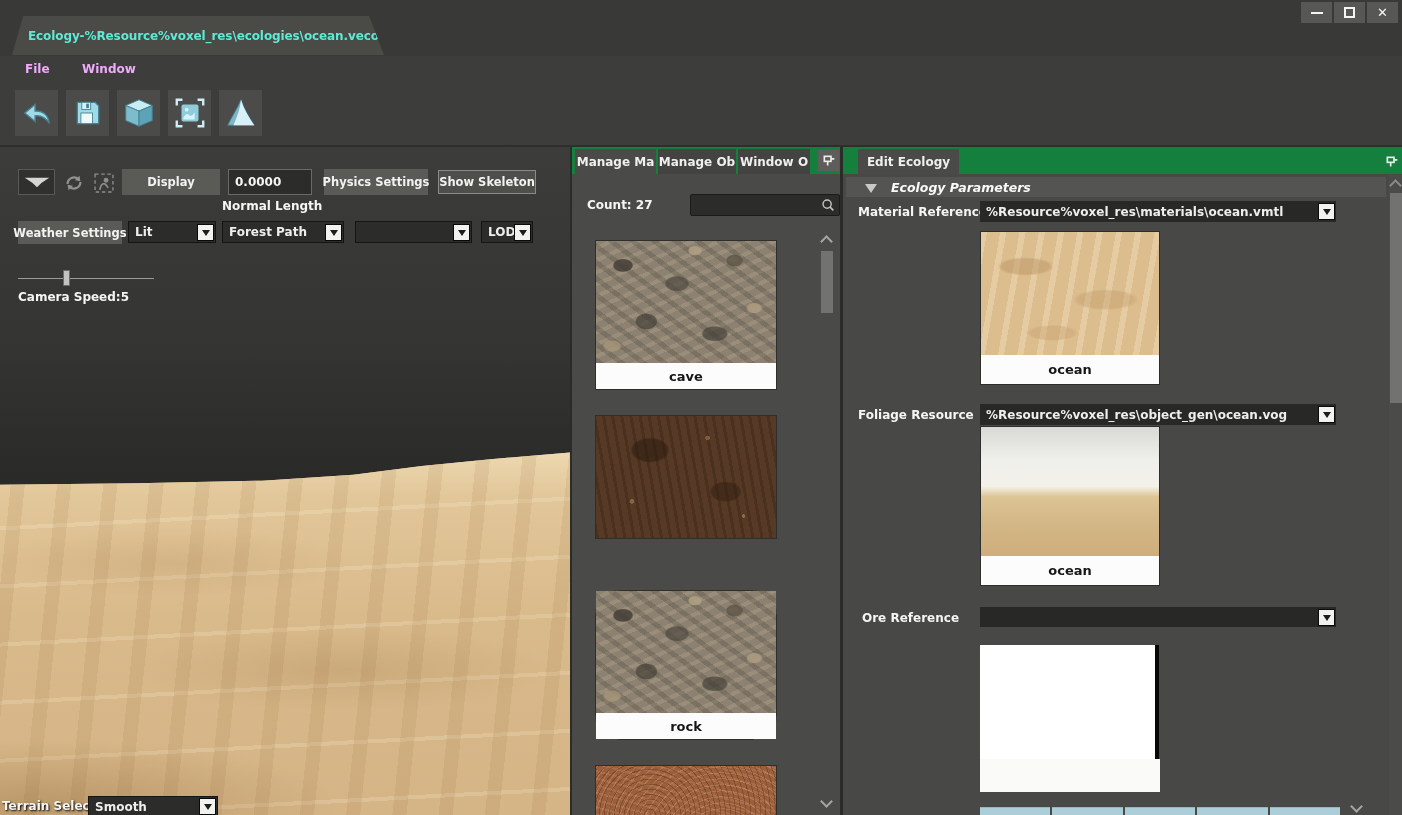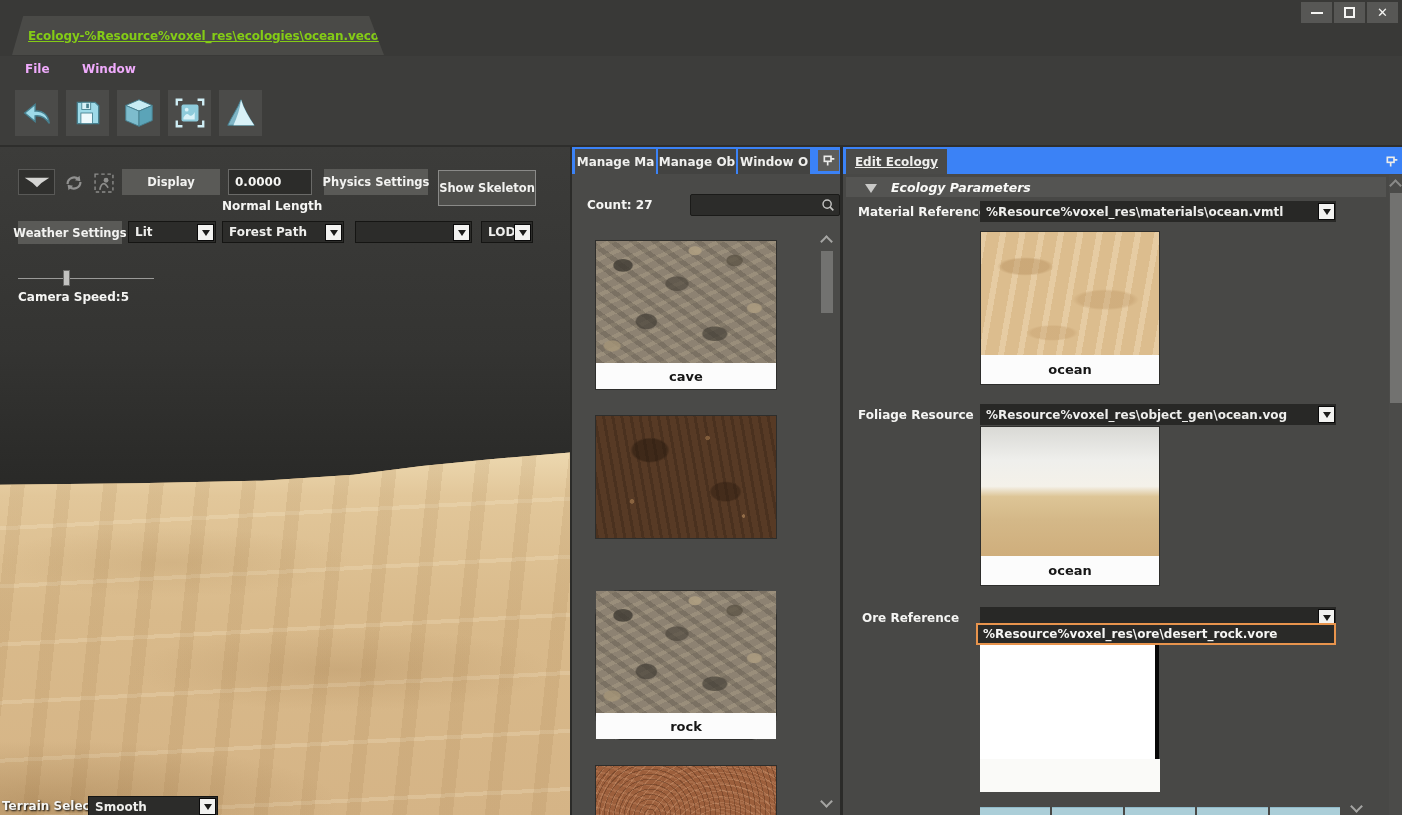--- a/index.html
+++ b/index.html
@@ -6,21 +6,21 @@
   body { font-family:"DejaVu Sans", sans-serif; background:#222; }
   .app { position:relative; width:1402px; height:815px; overflow:hidden;
          background:#3d3d3b; font-weight:bold; color:#f0f0ef; }
   .abs { position:absolute; }
 
   
   .titlebar { position:absolute; top:0; left:0; width:1402px; height:56px; background:#39393six; background:#393937; }
   .doc-tab { position:absolute; top:16px; left:12px; width:372px; height:39px;
              background:#4a4a47; clip-path:polygon(3% 0, 96% 0, 100% 100%, 0 100%);
              display:flex; align-items:center; padding-left:16px; }
-  .doc-tab-title { font-size:12px; color:#84cc16; letter-spacing:-0.1px; white-space:nowrap;text-decoration:underline; }
+  .doc-tab-title { font-size:12px; color:#5eead4; letter-spacing:-0.1px; white-space:nowrap; }
   .doc-tab-close { margin-left:12px; color:#cfcfcd; font-size:13px; font-weight:normal; cursor:pointer; }
   .win-controls { position:absolute; top:2px; right:4px; display:flex; gap:2px; }
   .win-btn { width:31px; height:21px; background:#575755; display:flex; align-items:center; justify-content:center; }
   .glyph-min { width:12px; height:2px; background:#f5f5f3; }
   .glyph-max { width:11px; height:11px; border:2px solid #f5f5f3; }
   .glyph-close { color:#f5f5f3; font-size:13px; }
 
   
   .menubar { position:absolute; top:58px; left:0; width:100%; height:26px; }
   .menu-item { position:absolute; top:4px; font-size:12px; color:#f0abfc; cursor:default; }
@@ -97,21 +97,21 @@
       radial-gradient(54px 17px at 70% 55%, rgba(184,144,94,.32) 0 50%, transparent 62%),
       radial-gradient(42px 13px at 40% 82%, rgba(190,150,100,.32) 0 50%, transparent 62%),
       repeating-linear-gradient(100deg, rgba(255,241,216,.28) 0 6px, transparent 6px 19px); }
   .tex-beach { background:linear-gradient(180deg,#d9d9d5 0%, #efefec 26%, #f4f1e9 46%,
       #ddc596 54%, #d4b888 72%, #cfae7c 100%); }
 
   
   .tab { position:absolute; top:2px; height:25px; display:flex; align-items:center; justify-content:center;
          font-size:12px; color:#efefed; background:#434341; cursor:pointer; }
   .tab.active { background:#4a4a48; }
-  .tabrow { position:absolute; top:0; left:0; right:0; height:27px; background:#3b82f6; }
+  .tabrow { position:absolute; top:0; left:0; right:0; height:27px; background:#15803d; }
   .pin-btn { position:absolute; width:21px; height:21px; background:#5d5d5b; display:flex;
              align-items:center; justify-content:center; cursor:pointer; }
 
   
   .sb-thumb { background:#727270; }
   .sb-track { background:#4b4b49; }
 
   .section-hdr { position:absolute; background:#545452; display:flex; align-items:center;
                  font-size:12.5px; color:#fafaf8; }
   .hl-item { border:2px solid #e8944d; background:#2a2a28; color:#f5f5f3; font-size:12px;
@@ -207,21 +207,21 @@
       <div class="abs" style="left:91px;top:23px;width:26px;height:25px;display:flex;align-items:center;justify-content:center;">
         <svg width="22" height="22" viewBox="0 0 32 32">
           <rect x="3" y="3" width="26" height="26" fill="none" stroke="#8d8d8b" stroke-width="2" stroke-dasharray="5 4"></rect>
           <circle cx="19" cy="12" r="3.5" fill="#8d8d8b"></circle>
           <path d="M10 26c1-6 4-9 6-9s4 3 6 6" fill="none" stroke="#8d8d8b" stroke-width="2.4"></path>
         </svg>
       </div>
       <div class="btn abs" style="left:122px;top:22px;width:98px;height:26px;">Display</div>
       <input class="txt-input abs" style="left: 228px; top: 22px; width: 84px; height: 26px;" value="0.0000">
       <div class="btn abs" style="left:324px;top:22px;width:104px;height:26px;">Physics Settings</div>
-      <div class="btn outline abs" style="left:438px;top:23px;width:98px;height:36px;">Show Skeleton</div>
+      <div class="btn outline abs" style="left:438px;top:23px;width:98px;height:24px;">Show Skeleton</div>
       <div class="lbl abs" style="left:222px;top:52px;width:100px;text-align:center;">Normal Length</div>
 
       <div class="btn abs" style="left:18px;top:74px;width:104px;height:23px;">Weather Settings</div>
       <div class="combo abs" style="left:128px;top:74px;width:88px;height:22px;">
         <span class="cval">Lit</span>
         <span class="dd-btn"></span>
       </div>
       <div class="combo abs" style="left:222px;top:74px;width:122px;height:22px;">
         <span class="cval">Forest Path</span>
         <span class="dd-btn"></span>
@@ -283,21 +283,21 @@
         <div class="timg tex-clay" style="height:122px;"></div>
       </div>
 
       <span class="chev up abs" style="left:250px;top:90px;"></span>
       <div class="sb-thumb abs" style="left:249px;top:104px;width:12px;height:62px;"></div>
       <span class="chev down abs" style="left:250px;top:650px;"></span>
     </div>
 
     <div class="panel-right">
       <div class="tabrow">
-        <div class="tab active" style="left:3px;width:101px;text-decoration:underline;">Edit Ecology</div>
+        <div class="tab active" style="left:15px;width:101px;">Edit Ecology</div>
       </div>
       <div class="pin-btn" style="left:538px;top:4px;background:transparent;">
         <svg width="15" height="15" viewBox="0 0 18 18">
           <rect x="4" y="4" width="8" height="6" fill="none" stroke="#ececea" stroke-width="2"></rect>
           <path d="M12 7h4 M8 10v5" stroke="#ececea" stroke-width="2"></path>
         </svg>
       </div>
 
       <div class="section-hdr" style="left:3px;top:30px;right:16px;height:20px;font-style:italic;">
         <span class="tri-down" style="margin-left:19px;margin-top:8px;"></span>
@@ -322,21 +322,20 @@
       <div class="thumb abs" style="left:137px;top:279px;width:180px;">
         <div class="timg tex-beach" style="height:129px;"></div>
         <div class="tlabel" style="height:29px;">ocean</div>
       </div>
 
       <div class="lbl abs" style="left:19px;top:464px;">Ore Reference</div>
       <div class="combo abs" style="left:137px;top:460px;width:356px;height:20px;background:#282826;border:none;">
         <span class="cval"></span>
         <span class="dd-btn"></span>
       </div>
-      <div class="hl-item abs" style="left:133px;top:476px;width:360px;height:22px;">%Resource%voxel_res\ore\desert_rock.vore</div>
 
       <div class="abs" style="left:137px;top:498px;width:179px;height:114px;background:#ffffff;border-right:4px solid #070707;"></div>
       <div class="abs" style="left:137px;top:612px;width:180px;height:33px;background:#fafaf8;"></div>
 
       <div class="abs" style="left:137px;top:660px;width:360px;height:12px;display:flex;gap:2px;">
         <div class="blue-cell"></div>
         <div class="blue-cell"></div>
         <div class="blue-cell"></div>
         <div class="blue-cell"></div>
         <div class="blue-cell"></div>

